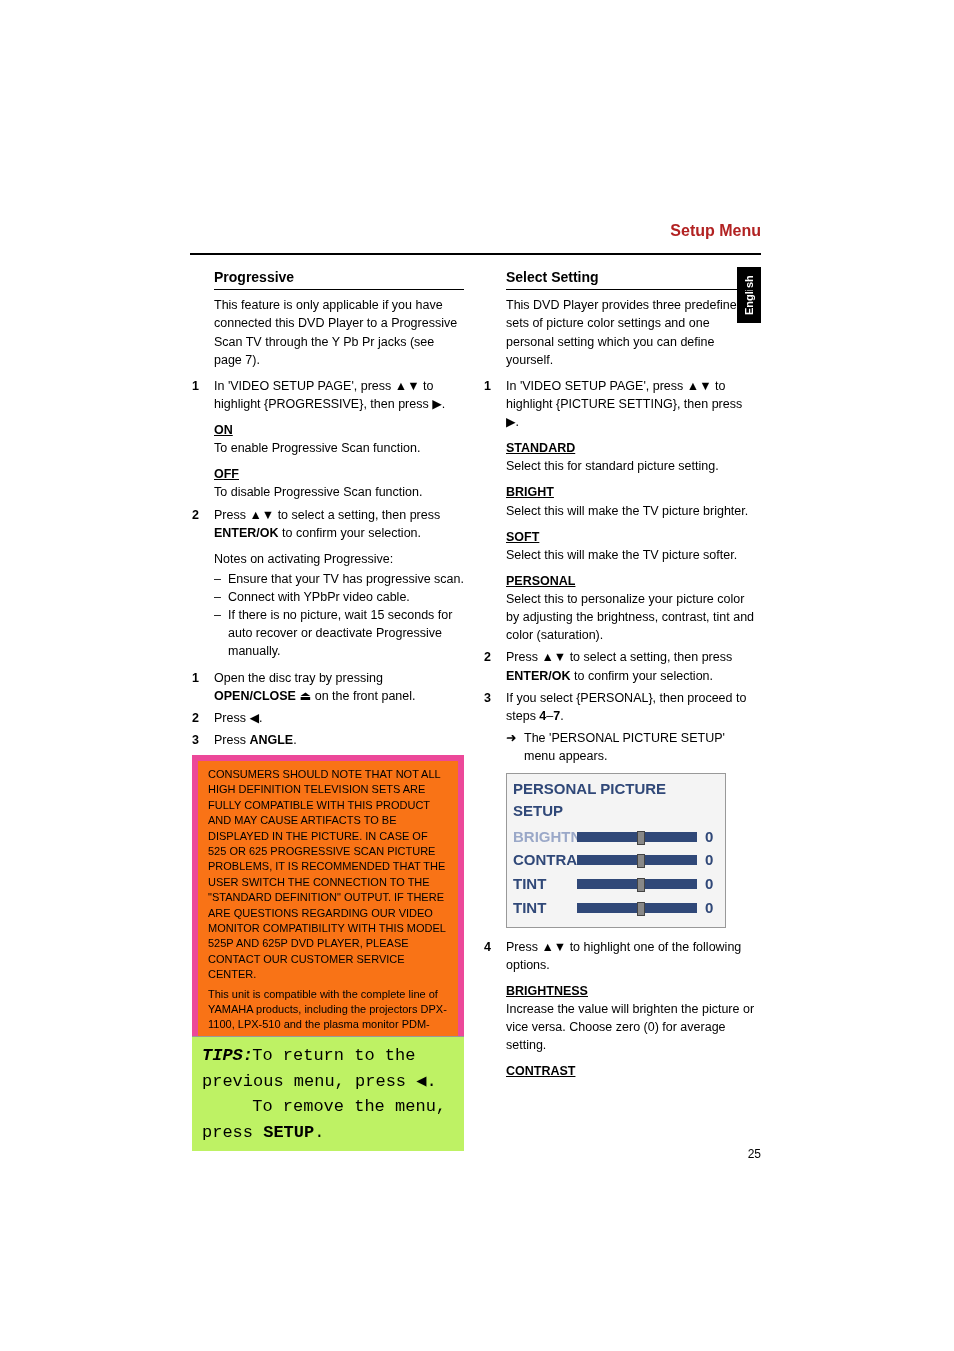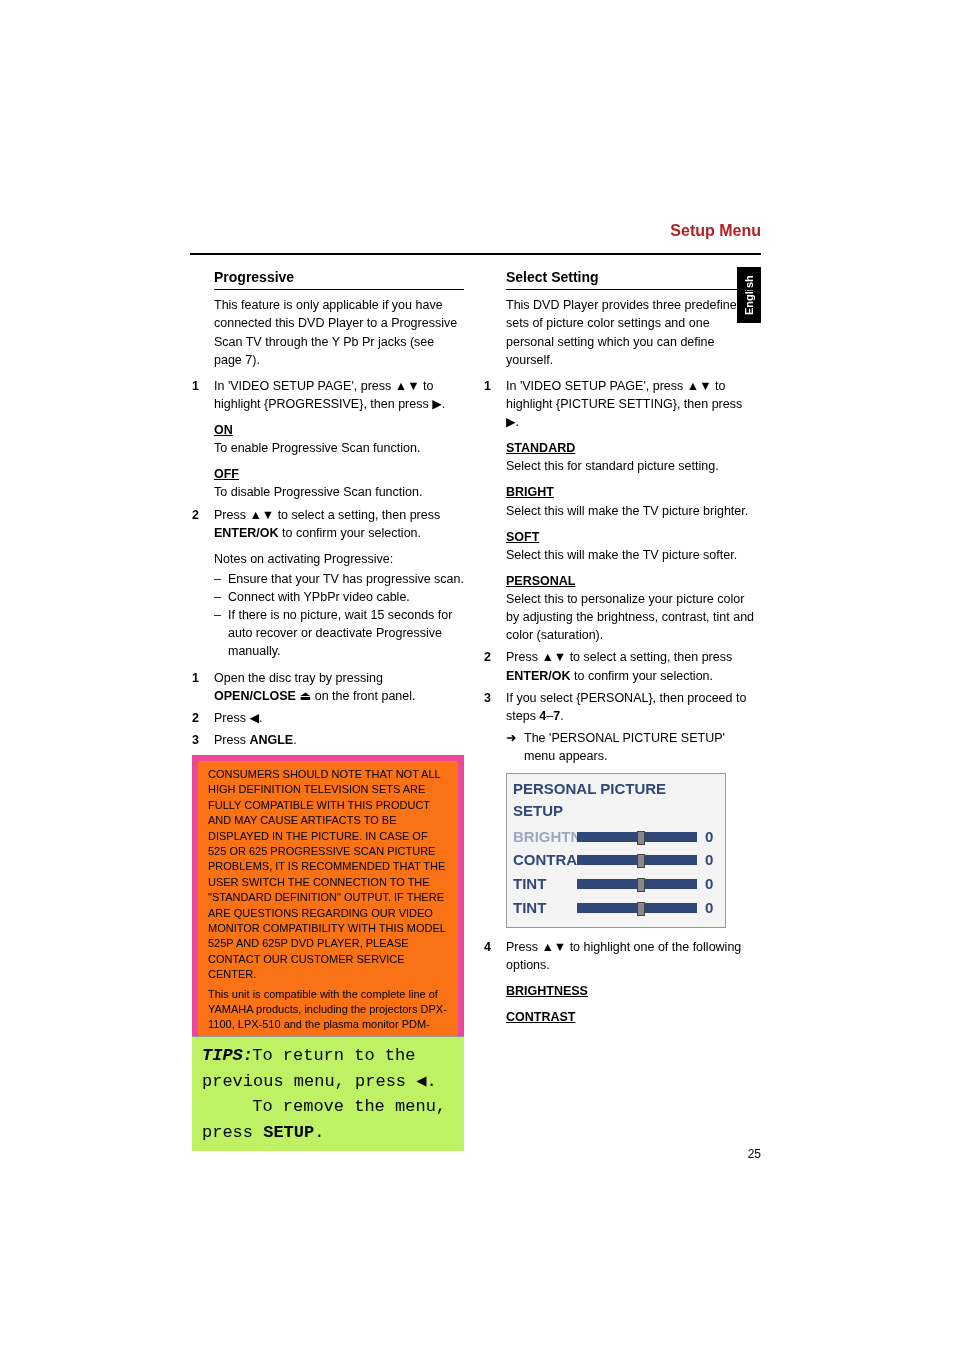--- a/index.html
+++ b/index.html
@@ -292,20 +292,21 @@
           <div class="pps-val">0</div>
         </div>
       </div>
   </div>
 
   <div class="step">
     <div class="step-num">4</div>
     <div class="step-body">Press ▲▼ to highlight one of the following options.</div>
   </div>
   <div class="opt">BRIGHTNESS</div>
+  <div class="opt-desc">Increase the value will brighten the picture or vice versa. Choose zero (0) for average setting.</div>
   <div class="opt">CONTRAST</div>
 </div>
 
 <div class="tips-box">
   <span class="tips-label">TIPS:</span>
   <span>To return to the previous menu, press ◀.</span><br>
   <span style="display:inline-block;width:40px"></span>
   <span>To remove the menu, press </span><span class="bold">SETUP</span><span>.</span>
 </div>
 

